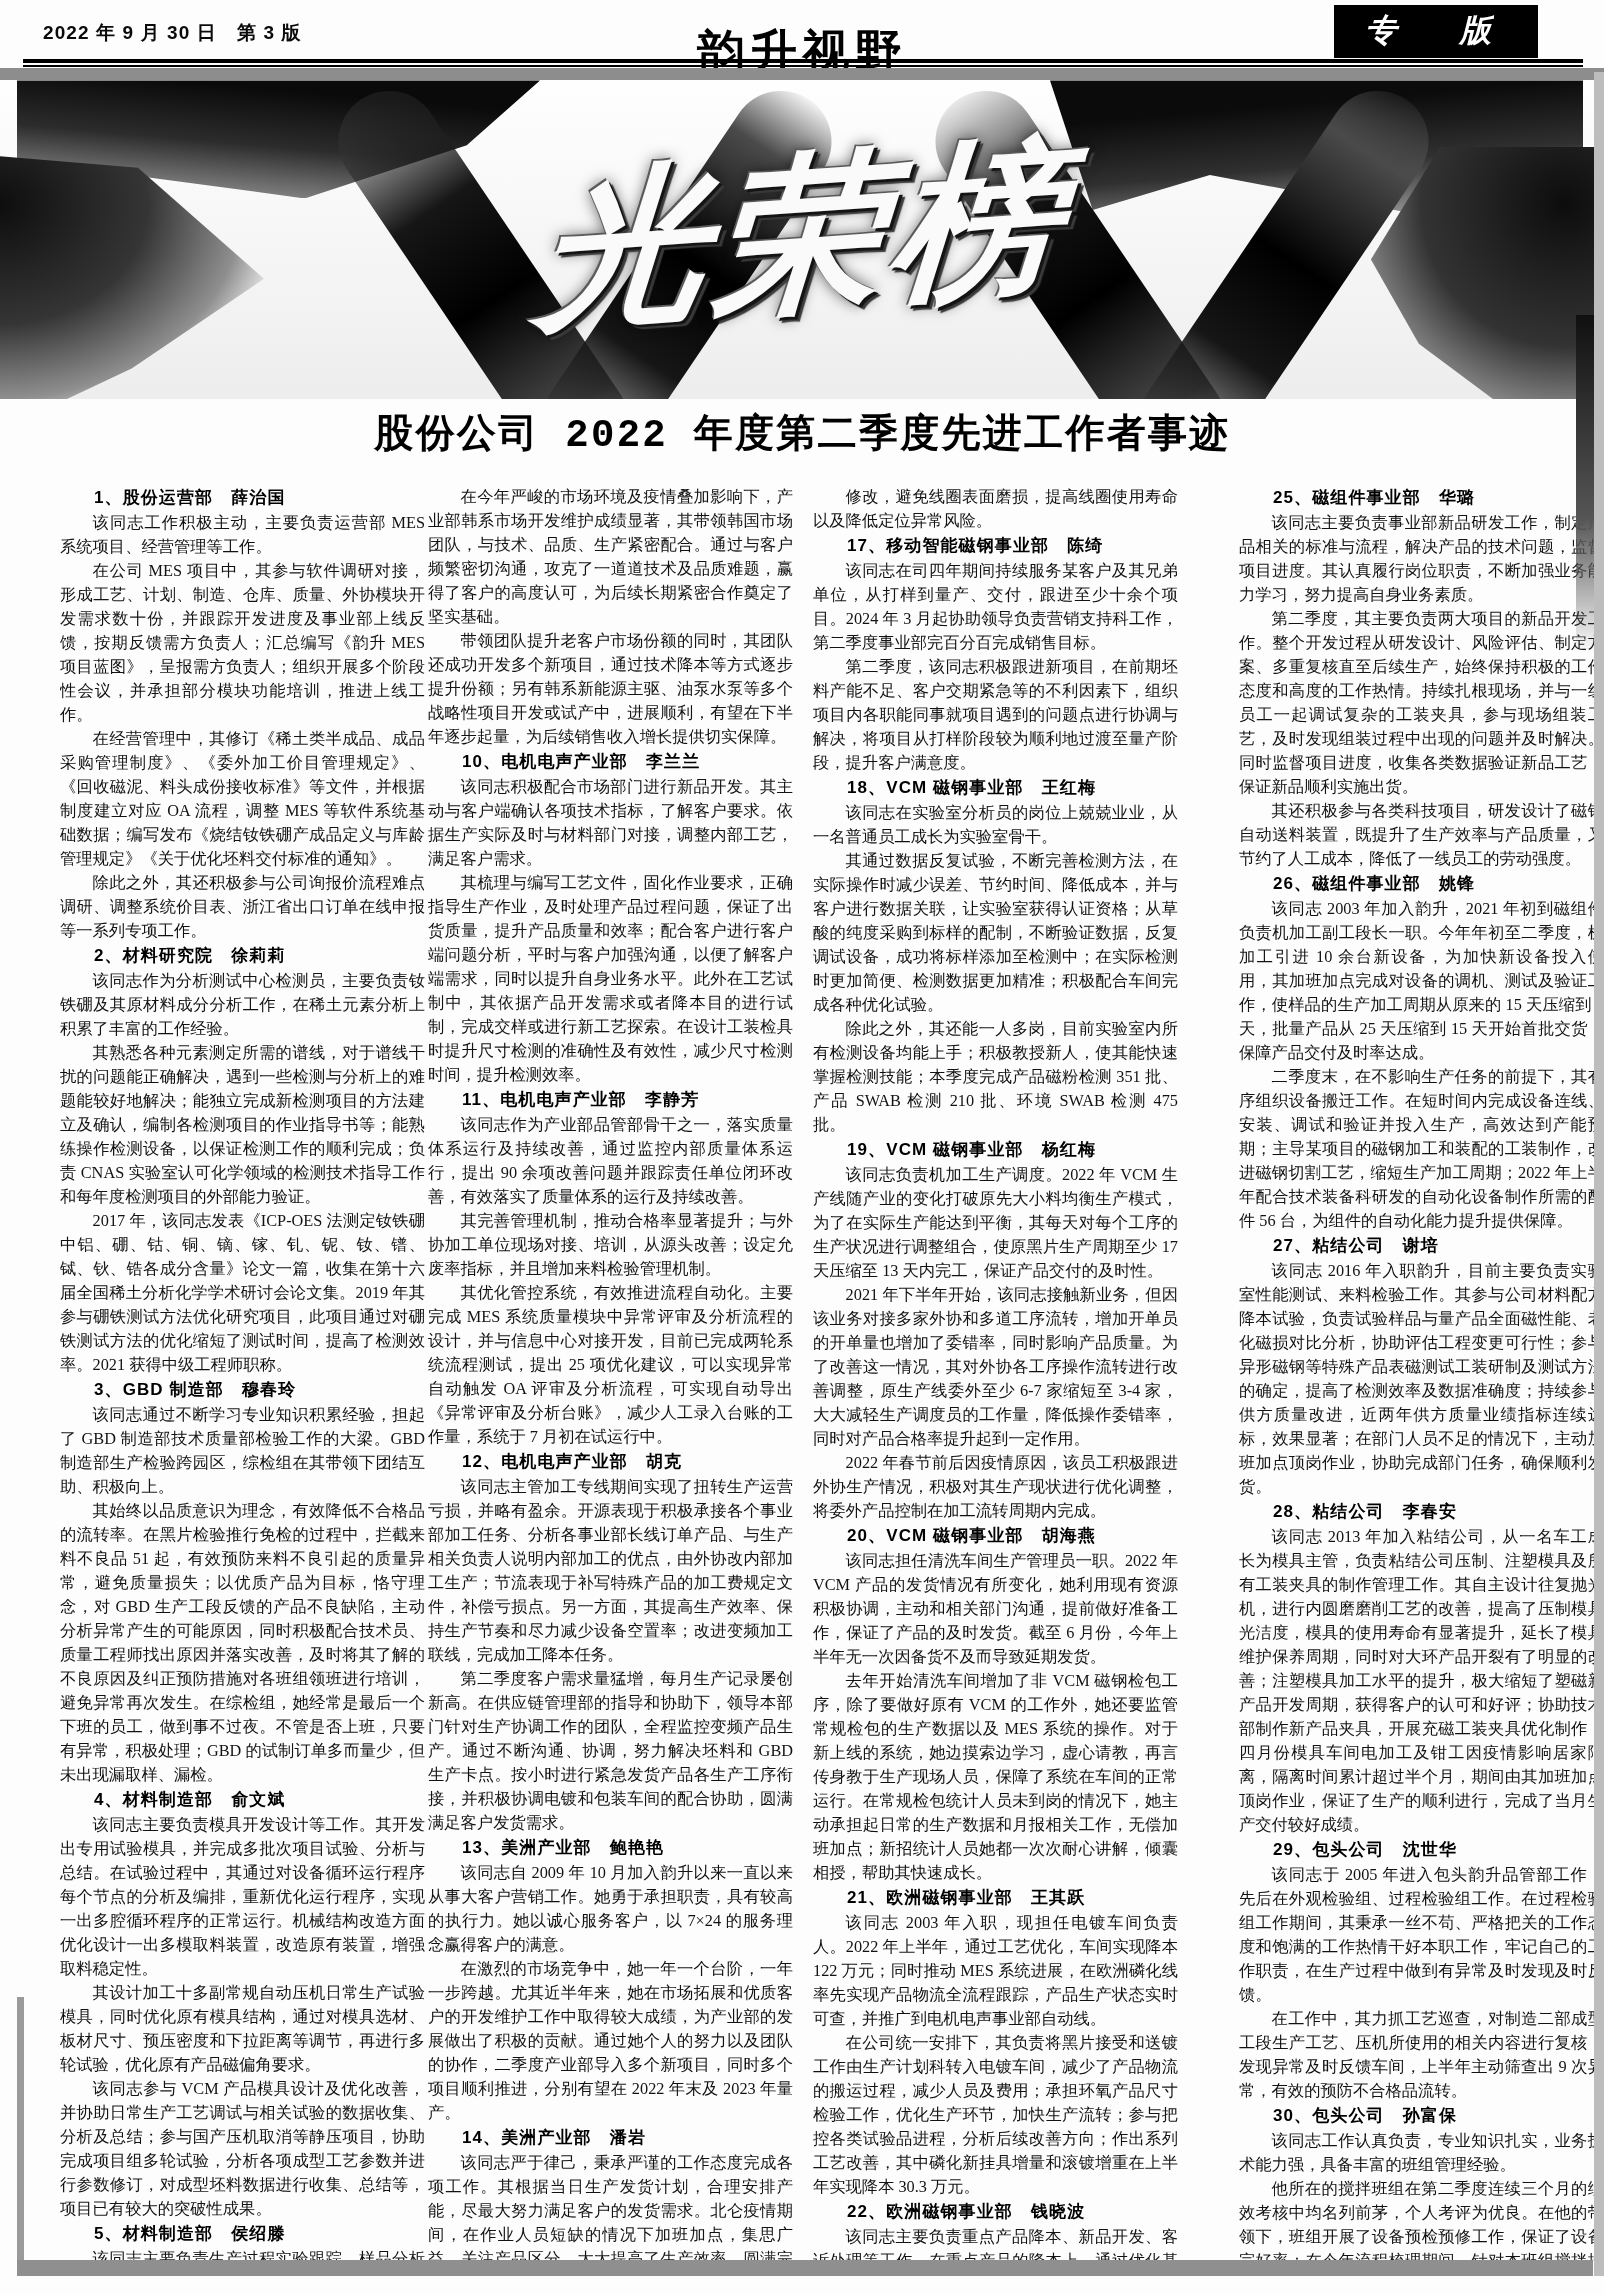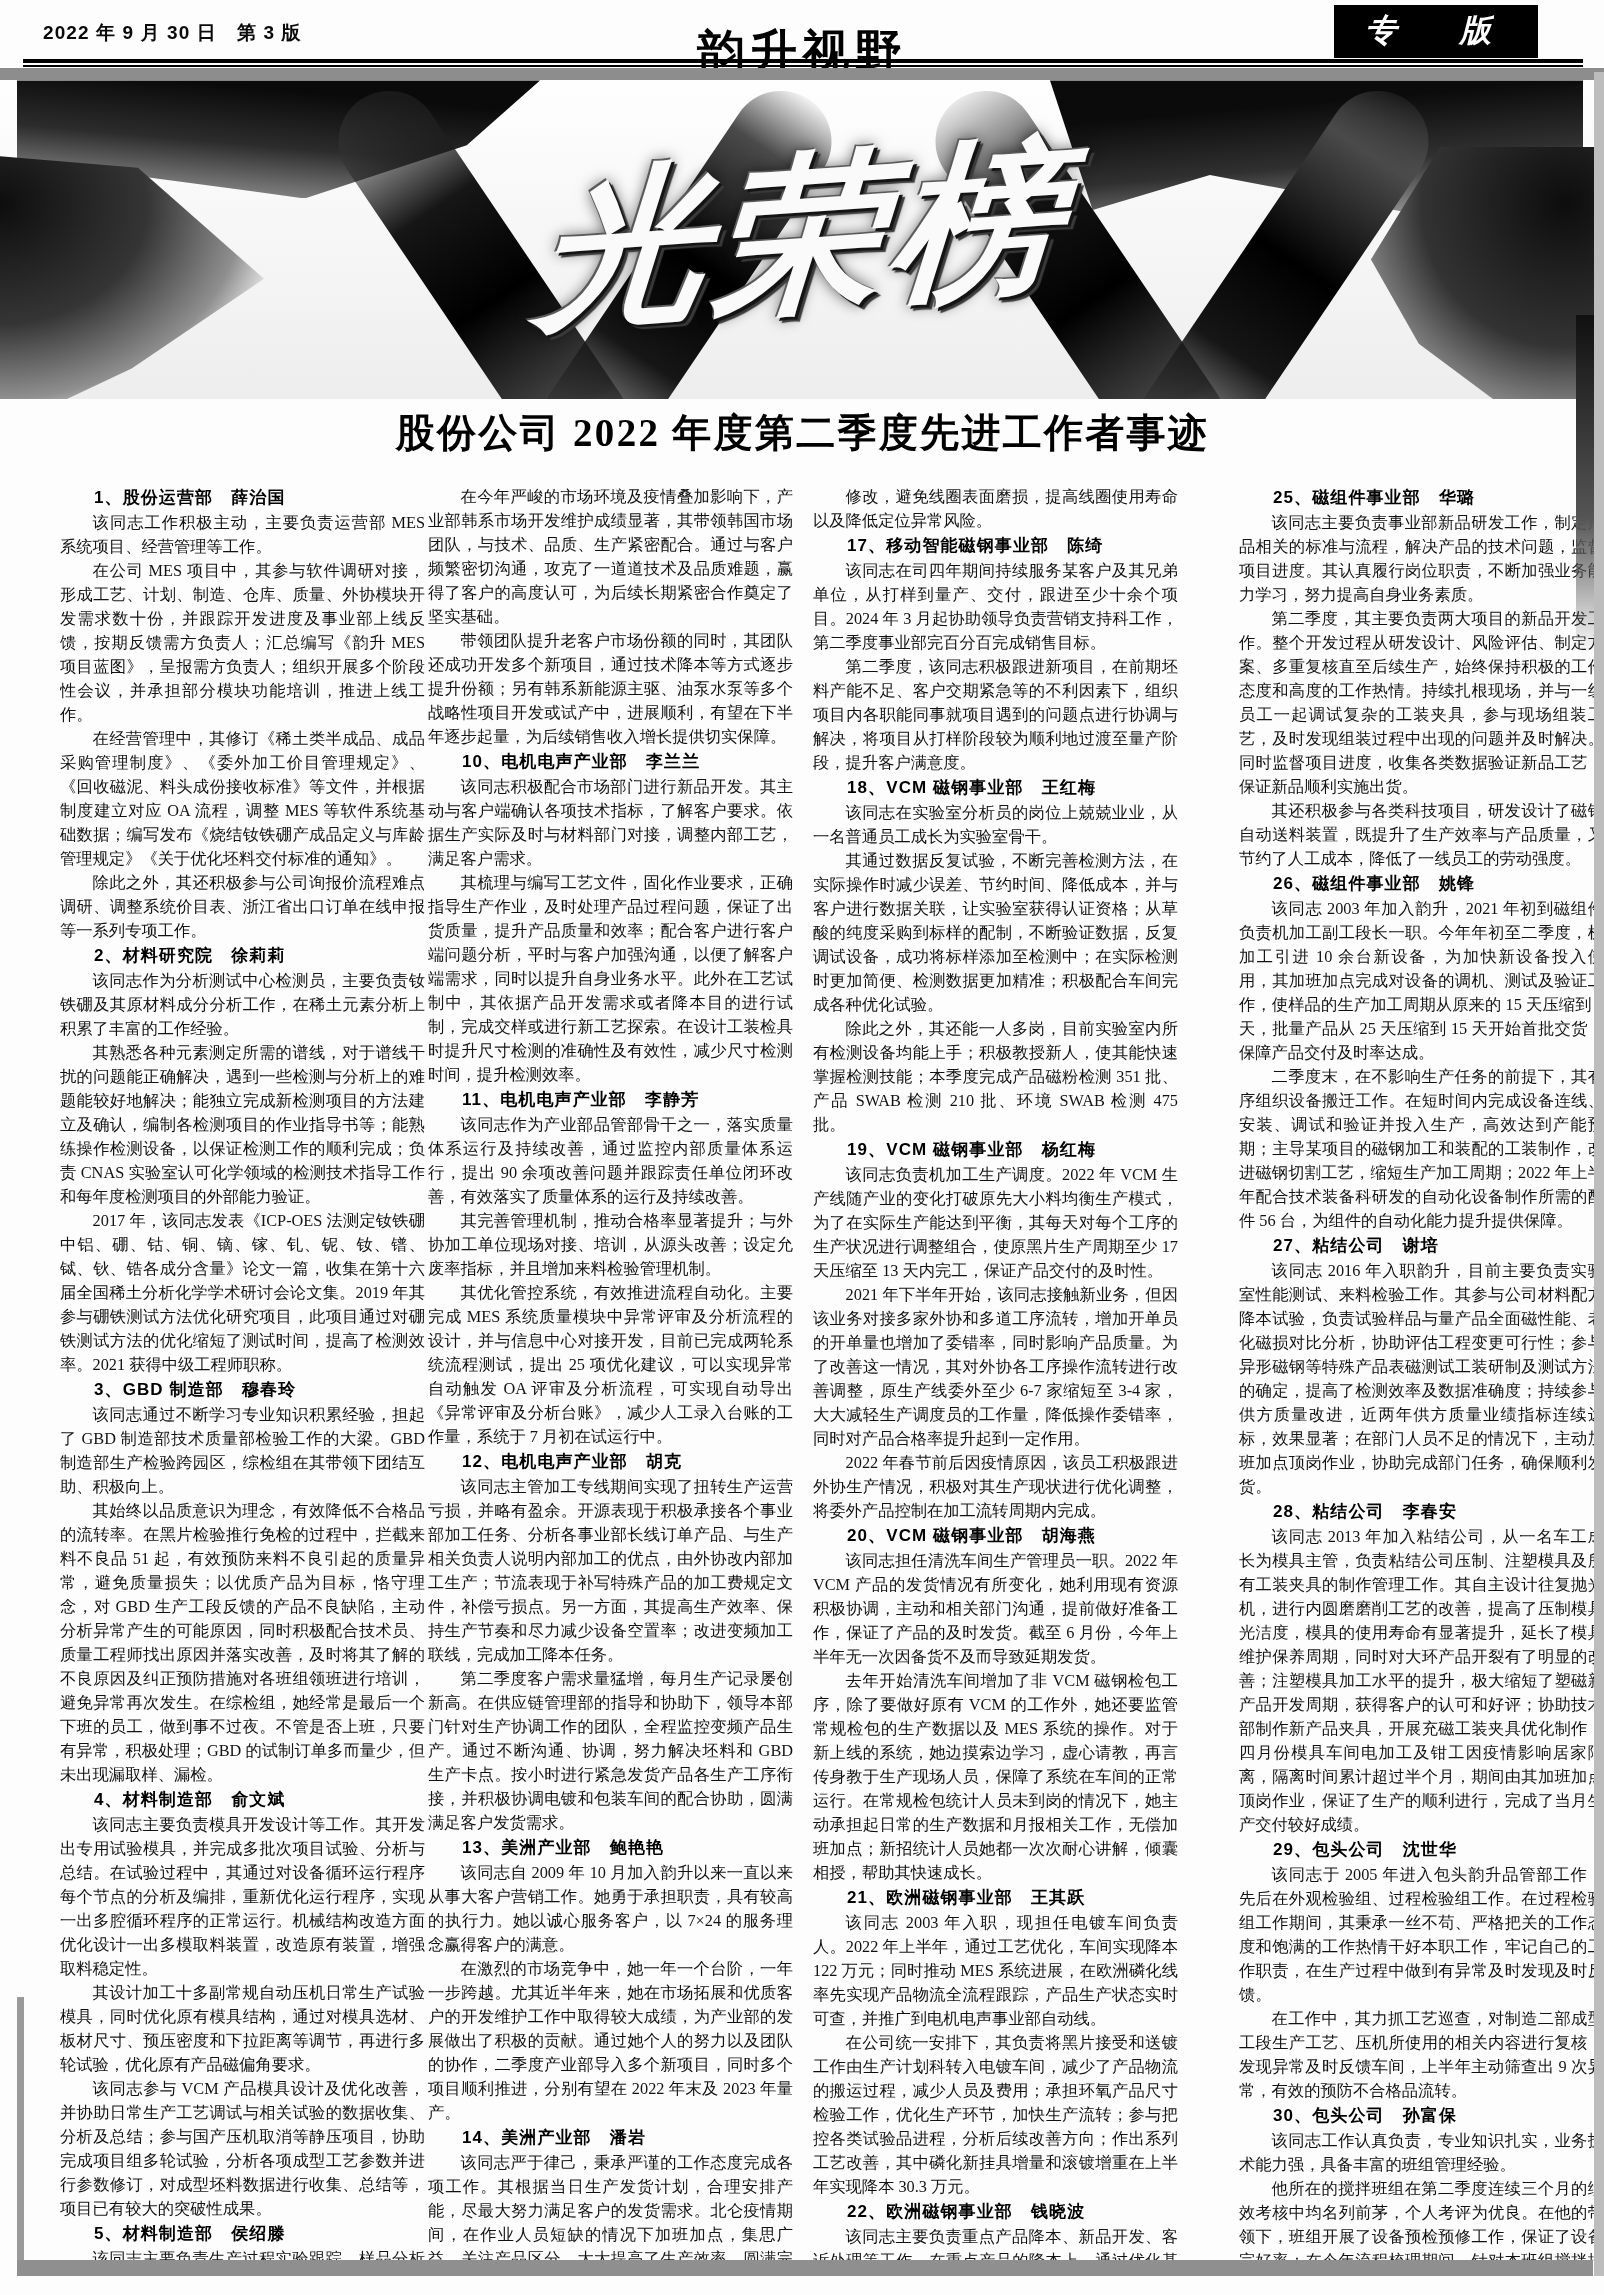--- a/index.html
+++ b/index.html
@@ -39,21 +39,21 @@
   #tail-right{left:1339px;top:79px;width:266px;height:281px;
      background:radial-gradient(ellipse at 85% 20%,#0d0d0d 0%,#333 45%,#909090 68%,rgba(240,240,240,0) 80%);
      clip-path:polygon(38% 0,100% 0,100% 100%,64% 94%,30% 70%,12% 40%);}
   #honor-roll{position:absolute;left:50%;top:72px;transform:translateX(-50%) rotate(-4deg) skewX(-8deg);
      font-family:"DejaVu Serif",serif;font-style:italic;font-weight:900;font-size:169px;line-height:1.1;
      color:#fafafa;letter-spacing:7.9px;white-space:nowrap;
      text-shadow:2.8px 2.8px 0 #141414,5.6px 5px 1.1px #3a3a3a,-1.7px -1.7px 0 #5a5a5a,0 0 14.6px rgba(0,0,0,.65);}
   
   #headline{position:absolute;left:0;top:406px;width:1605px;text-align:center;
      font-size:39px;font-weight:900;letter-spacing:2.3px;color:#000;
-     font-family:Liberation Serif, serif;}
+     font-family:Liberation Mono, monospace;}
   
   .col{position:absolute;top:485px;width:365px;height:1778px;overflow:hidden;
        font-size:16.3px;line-height:24px;text-align:justify;color:#121212;}
   #col-0{left:60px;} #col-1{left:428px;} #col-2{left:813px;} #col-3{left:1199px;margin-left:40px;}
   .col p{margin:0;text-indent:2em;}
   .col h3{margin:0;font-size:17px;line-height:26px;text-indent:2em;font-weight:bold;
           font-family:"Liberation Sans","DejaVu Sans",sans-serif;letter-spacing:1.1px;color:#000;}
   
   #bottom-bar{position:absolute;left:17px;top:2260px;width:1576px;height:15.8px;background:#8f8f8f;}
   #right-strip{position:absolute;left:1594px;top:72px;width:10.7px;height:2204px;background:#bdbdbd;}

